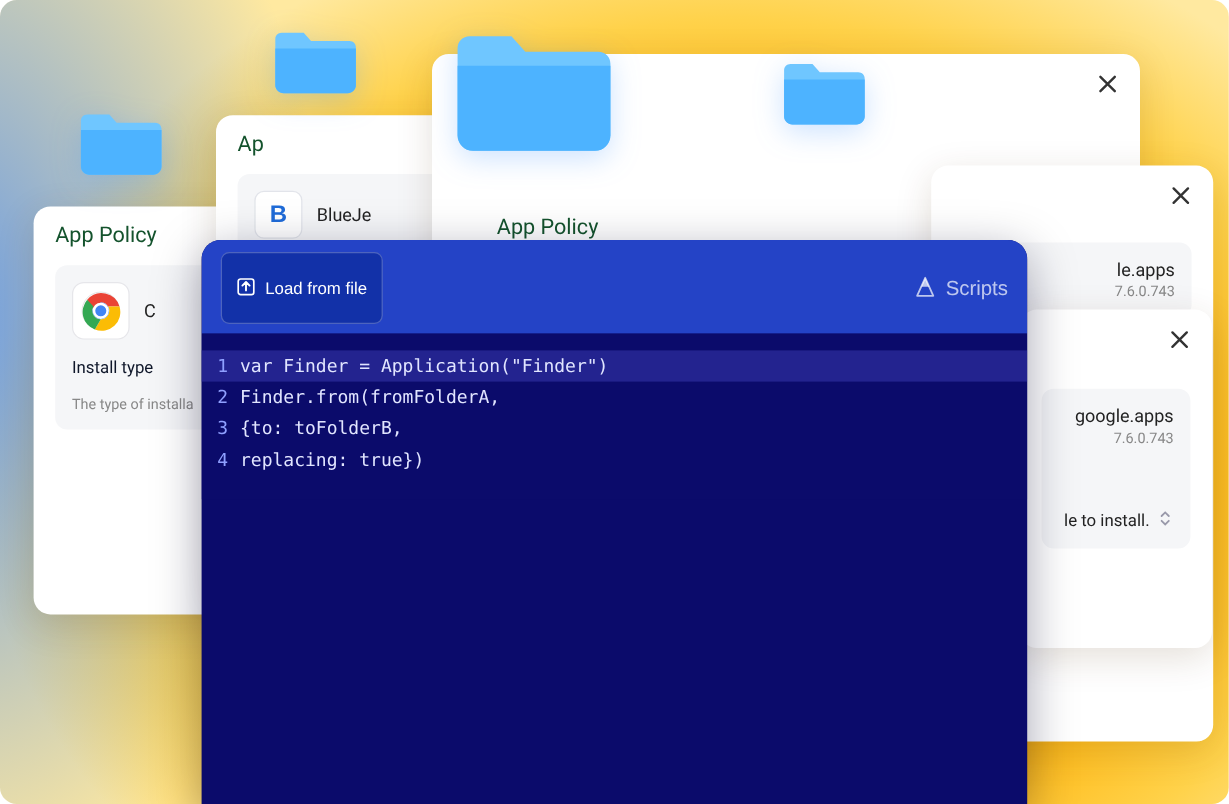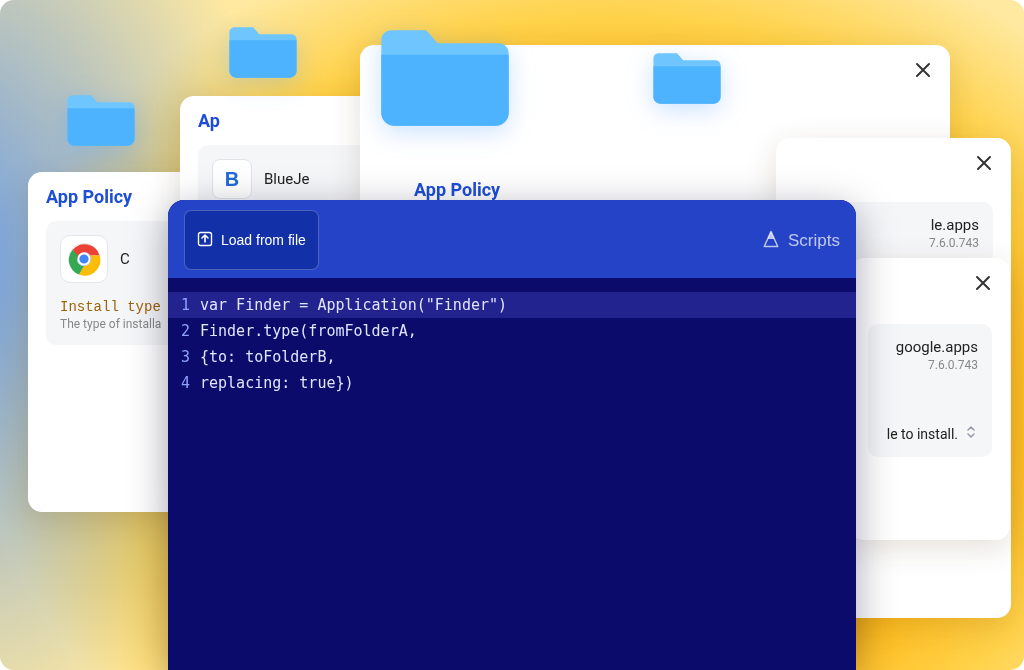--- a/index.html
+++ b/index.html
@@ -19,21 +19,21 @@
     background: radial-gradient(ellipse 600px 900px at -10% 40%, rgba(40,120,255,0.7), rgba(40,120,255,0) 55%);
     border-top-left-radius:14px; border-bottom-left-radius:14px;
   }
 
   .card {
     position: absolute; background: #fff; border-radius: 14px;
     box-shadow: 0 8px 30px rgba(80,50,0,0.15);
     padding: 14px 18px 18px;
   }
   .card .title {
-    font-size: 18px; color: #1d4ed8; font-weight: 700;
+    font-size: 18px; color: #14532d; font-weight: 400;
   }
   .close-btn {
     position: absolute; top: 12px; right: 14px;
     width: 26px; height: 26px; display: grid; place-items: center;
     color: #444; cursor: pointer; font-size: 18px; line-height: 1;
   }
 
   
   .panel {
     margin-top: 14px; background: #f5f6f8; border-radius: 10px;
@@ -41,22 +41,22 @@
   }
   .app-row { display: flex; align-items: center; gap: 12px; }
   .app-icon {
     width: 48px; height: 48px; border-radius: 10px; background: #fff;
     display: grid; place-items: center; border: 1px solid #e6e6ea;
   }
   .app-meta { display:flex; flex-direction:column; }
   .app-name { font-size: 15px; color:#222; }
   .app-version { font-size: 12px; color:#888; margin-top:2px; }
 
-  .subhead { font-size: 14px; color:#a16207; margin-top:16px;font-family:Liberation Mono, monospace; }
-  .subcaption { font-size: 12px; color:#888; margin-top:2px; }
+  .subhead { font-size: 14px; color:#0f172a; margin-top:16px; }
+  .subcaption { font-size: 12px; color:#888; margin-top:15px; }
 
   .select-line {
     font-size: 14px; color:#222; margin-top: 16px;
     display:flex; align-items:center; gap:6px; justify-content:flex-end;
   }
   .caret {
     display:inline-block; width:14px; text-align:center; color:#9aa; font-size:12px;
   }
 
   .btnbar { display:flex; gap:10px; justify-content:flex-end; margin-top:14px; }
@@ -260,21 +260,21 @@
         <span>Scripts</span>
       </div>
     </div>
     <div class="code-area">
       <div class="code-line hl">
         <span class="gutter">1</span>
         <span class="code-text">var Finder = Application("Finder")</span>
       </div>
       <div class="code-line">
         <span class="gutter">2</span>
-        <span class="code-text">Finder.type(fromFolderA,</span>
+        <span class="code-text">Finder.from(fromFolderA,</span>
       </div>
       <div class="code-line">
         <span class="gutter">3</span>
         <span class="code-text">{to: toFolderB,</span>
       </div>
       <div class="code-line">
         <span class="gutter">4</span>
         <span class="code-text">replacing: true})</span>
       </div>
     </div>

